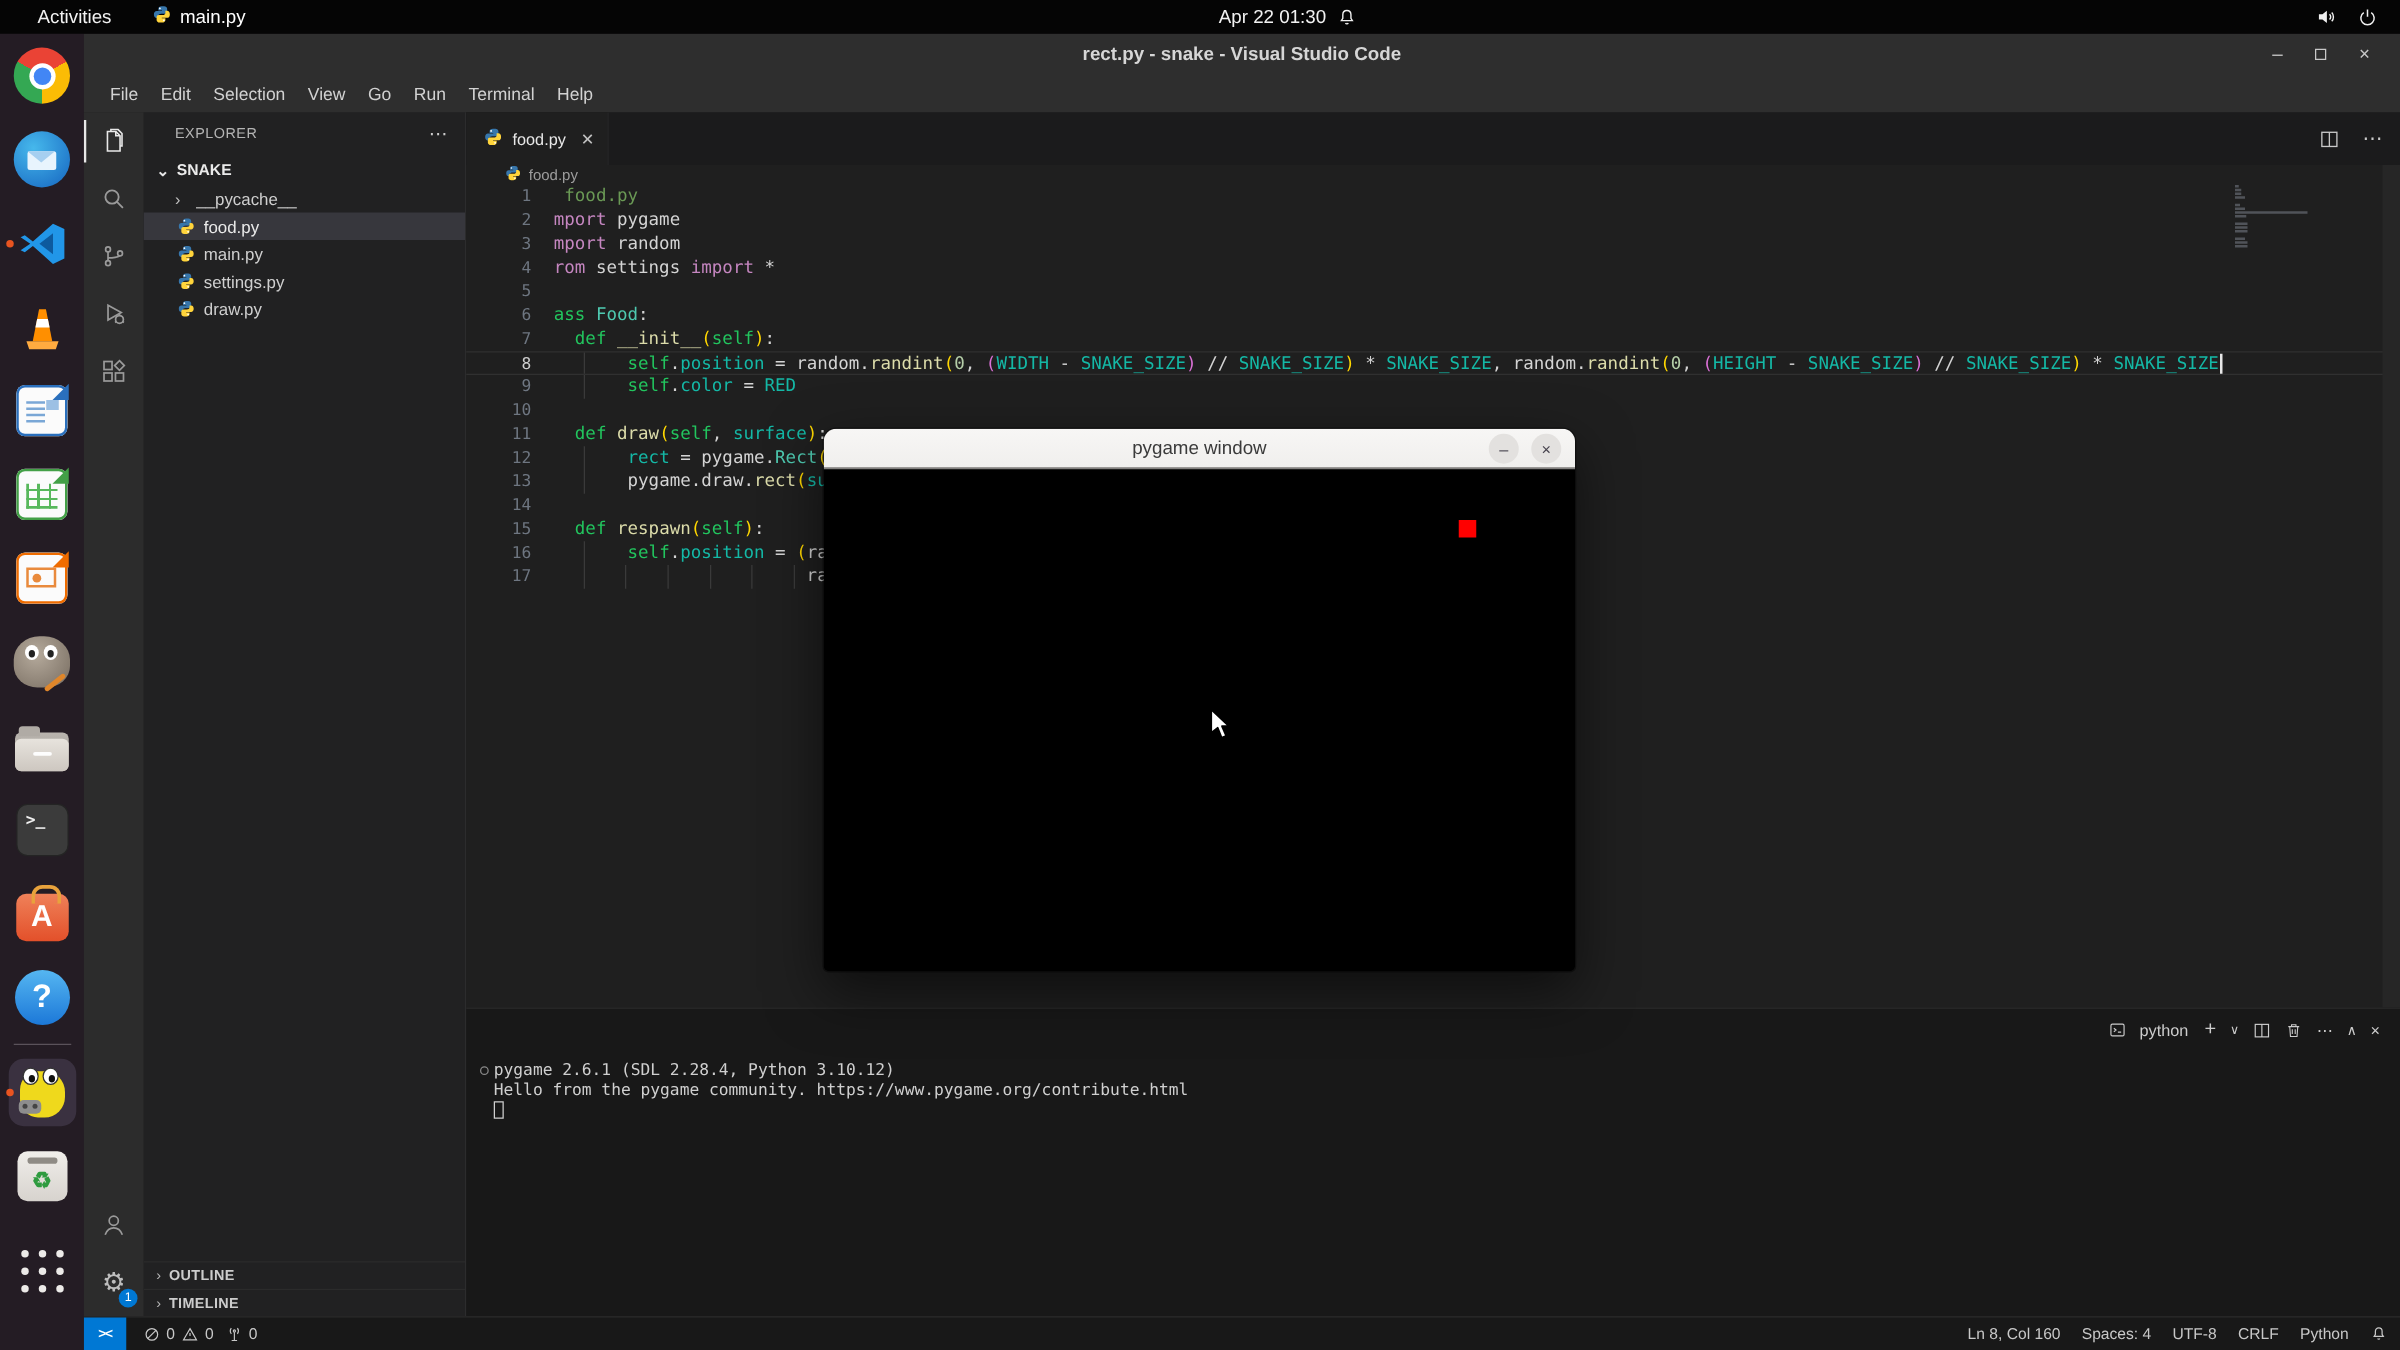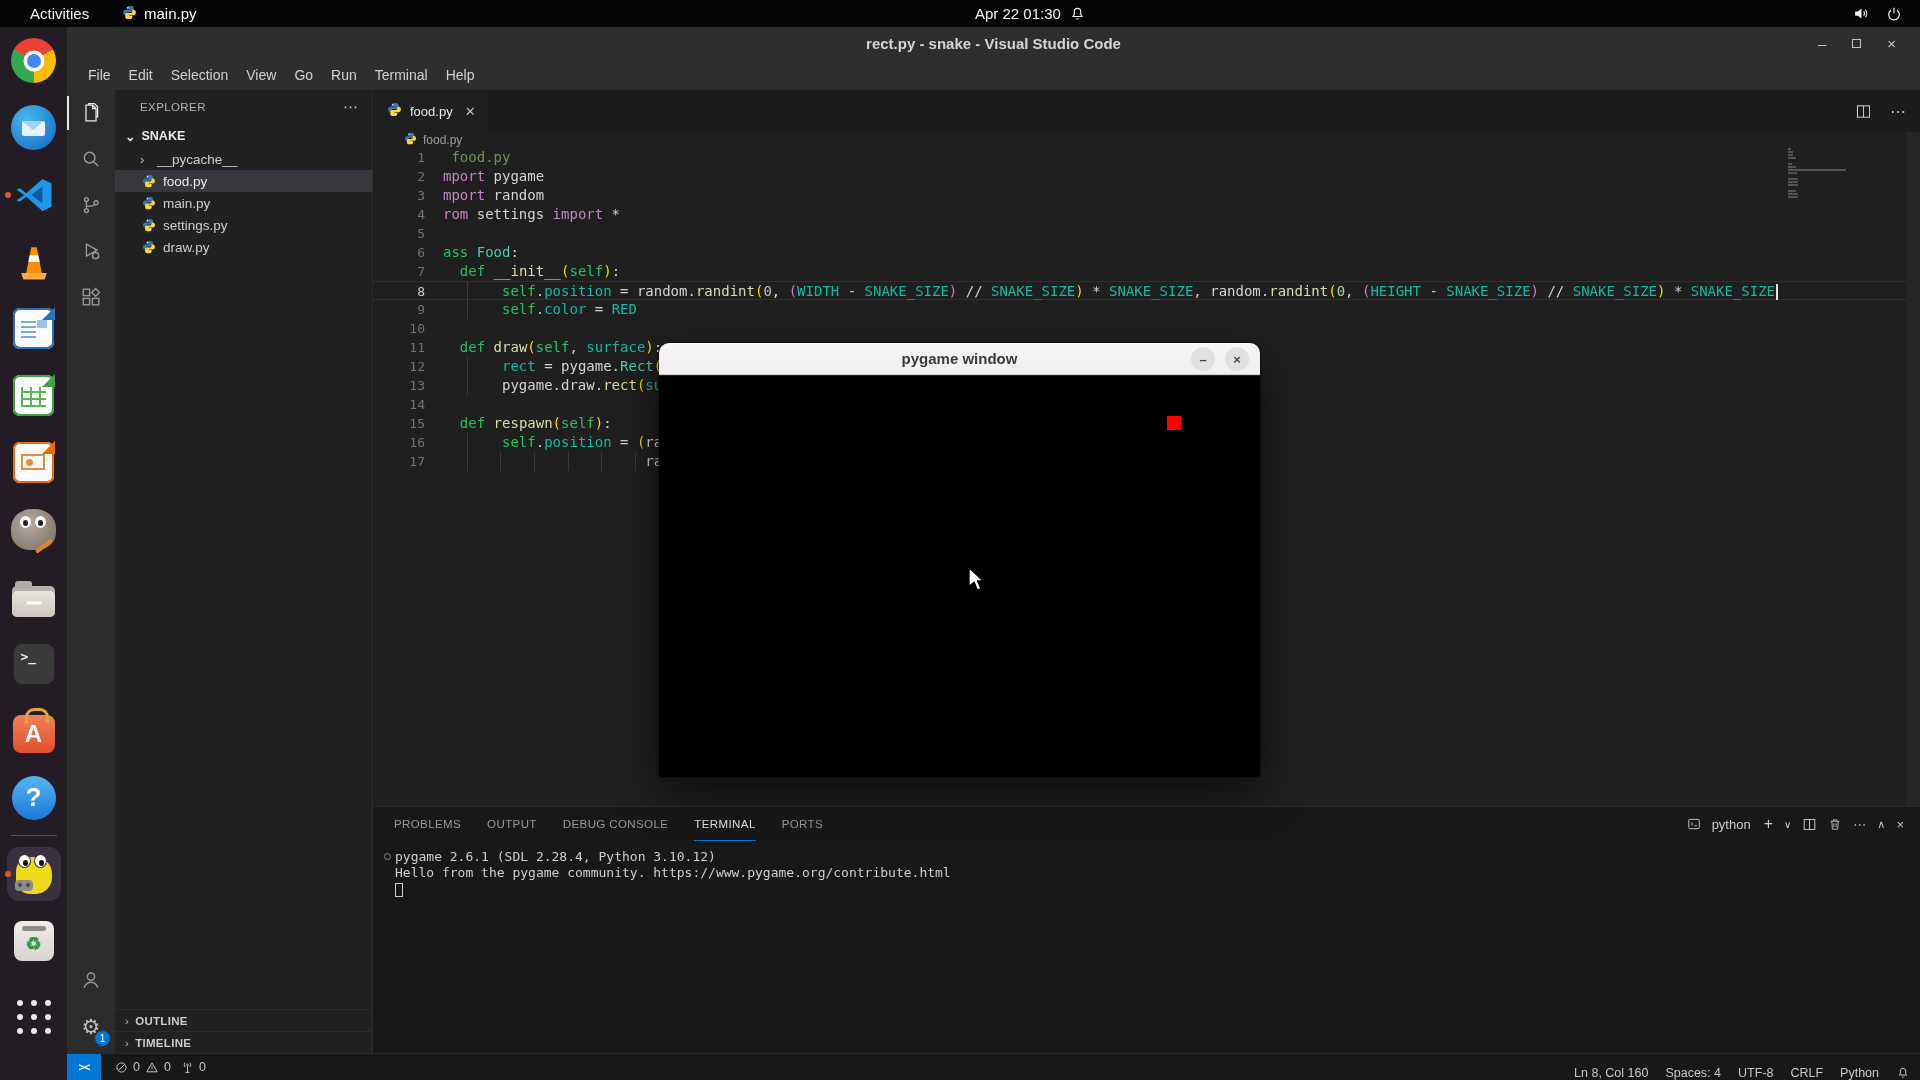--- a/index.html
+++ b/index.html
@@ -126,25 +126,25 @@
   .term-line{height:16px;line-height:16px;white-space:pre}
   .tok-tg{color:#2fbe60;font-weight:bold}.tok-tb{color:#4083d8;font-weight:bold}.tok-tw{color:#cfcfcf}
   .tcursor{display:inline-block;width:8px;height:14px;border:1px solid #cfcfcf;vertical-align:middle}
   #term-dec{position:absolute;left:11px;top:46px;width:7px;height:7px;border:1px solid #8a8a8a;border-radius:50%}
 
   
   #statusbar{position:absolute;left:0;right:0;bottom:0;height:27px;background:#181818;border-top:1px solid #2b2b2b;color:#c8c8c8;font-size:12.5px}
   #sb-remote{position:absolute;left:0;top:0;width:34px;height:26px;background:#0078d4;color:#fff;display:flex;align-items:center;justify-content:center;font-size:11px;font-weight:bold;letter-spacing:-1px}
   #sb-problems{position:absolute;left:42px;top:0;height:26px;display:flex;align-items:center;gap:5px;padding:0 6px}
   #sb-ports{position:absolute;left:108px;top:0;height:26px;display:flex;align-items:center;gap:5px;padding:0 6px}
-  #sb-right{position:absolute;right:10px;top:0;height:26px;display:flex;align-items:flex-end;gap:17px}
+  #sb-right{position:absolute;right:10px;top:0;height:26px;display:flex;align-items:center;gap:17px}
 
   
   #pygamewin{position:absolute;left:659px;top:343px;width:601px;height:434px;z-index:60;border-radius:10px 10px 4px 4px;box-shadow:0 16px 44px rgba(0,0,0,.55),0 0 0 1px rgba(0,0,0,.4)}
-  #pg-title{position:absolute;left:0;top:0;right:0;height:32px;background:linear-gradient(#f7f6f5,#f0efed);border-bottom:1px solid #cfccc8;border-radius:10px 10px 0 0;display:flex;align-items:center;justify-content:center;font-weight:bold;font-size:15px;color:#3a3a3a}
+  #pg-title{position:absolute;left:0;top:0;right:0;height:32px;background:linear-gradient(#f7f6f5,#f0efed);border-bottom:1px solid #cfccc8;border-radius:10px 10px 0 0;display:flex;align-items:center;justify-content:center;font-weight:normal;font-size:15px;color:#3a3a3a}
   #pg-btns{position:absolute;right:11px;top:4px;display:flex;gap:10px}
   .pg-btn{width:24px;height:24px;border-radius:50%;background:#e3e1df;color:#47434e;display:flex;align-items:center;justify-content:center;font-size:13px}
   #pg-body{position:absolute;left:0;top:33px;right:0;bottom:0;background:#000;border-radius:0 0 4px 4px}
   #pg-food{position:absolute;width:14px;height:14px}
 
   #mousecursor{position:absolute;left:967px;top:566px;z-index:200}
 
   svg.sicon{display:block}
 </style>
 </head>
@@ -513,27 +513,20 @@
         <div class="mm-line" style="width: 10px;"></div>
         <div class="mm-line" style="width: 0px;"></div>
         <div class="mm-line" style="width: 8px;"></div>
         <div class="mm-line" style="width: 10px;"></div>
         <div class="mm-line" style="width: 10px;"></div>
       </div>
     <div id="scrollbar"></div>
   </div>
 
   <div id="panel">
-    <div id="panel-tabs">
-        <span class="ptab">PROBLEMS</span>
-        <span class="ptab">OUTPUT</span>
-        <span class="ptab">DEBUG CONSOLE</span>
-        <span class="ptab on">TERMINAL</span>
-        <span class="ptab">PORTS</span>
-      </div>
     <div id="panel-actions">
       <svg class="sicon" width="14" height="14" viewBox="0 0 24 24" fill="none" stroke="#cccccc" stroke-width="1.6">
           <rect x="3" y="4" width="18" height="16" rx="2"></rect>
           <path d="M7 9.5l3 2.5-3 2.5M12.5 15H17"></path>
         </svg>
       <span class="lbl">python</span>
       <span style="font-size:16px">+</span>
       <span style="font-size:10px">∨</span>
       <svg class="sicon" width="15" height="15" viewBox="0 0 24 24" fill="none" stroke="#cccccc" stroke-width="1.5">
           <rect x="3.5" y="4" width="17" height="16"></rect>

